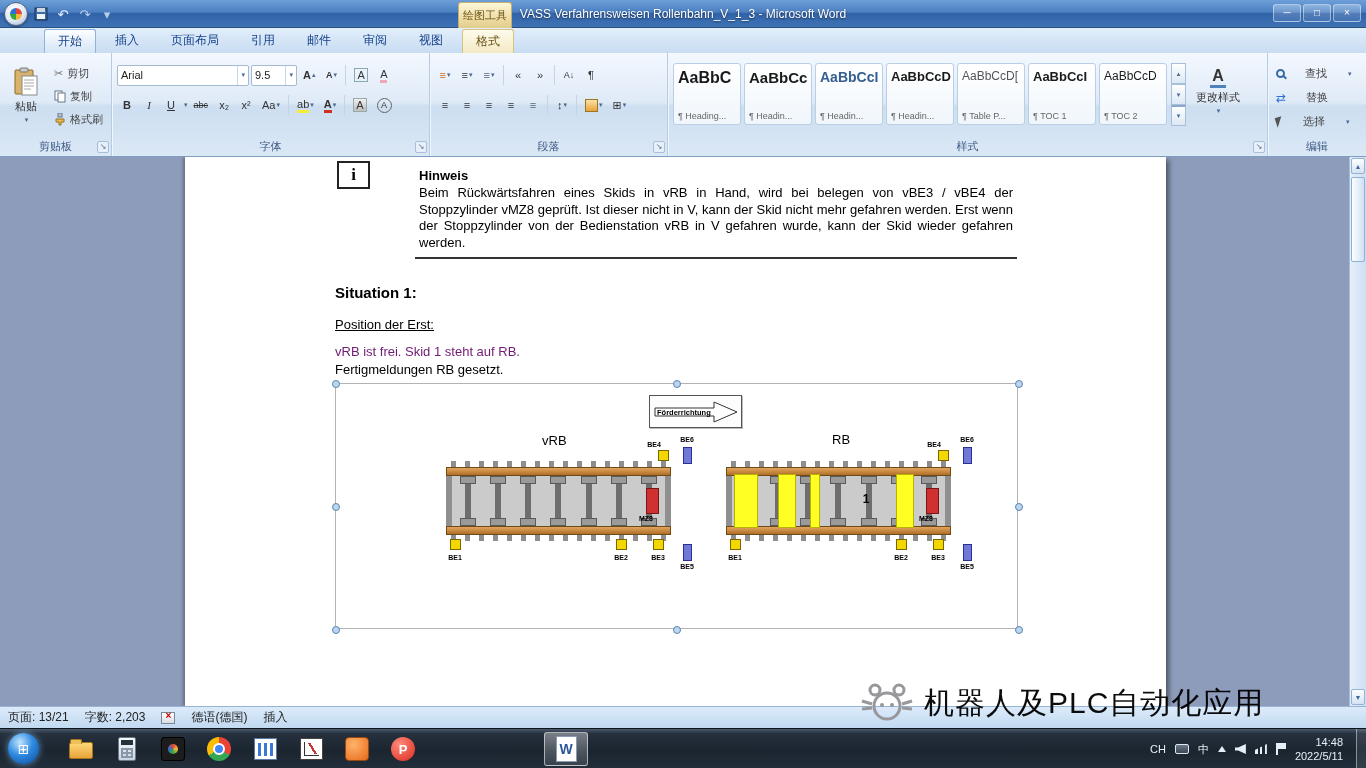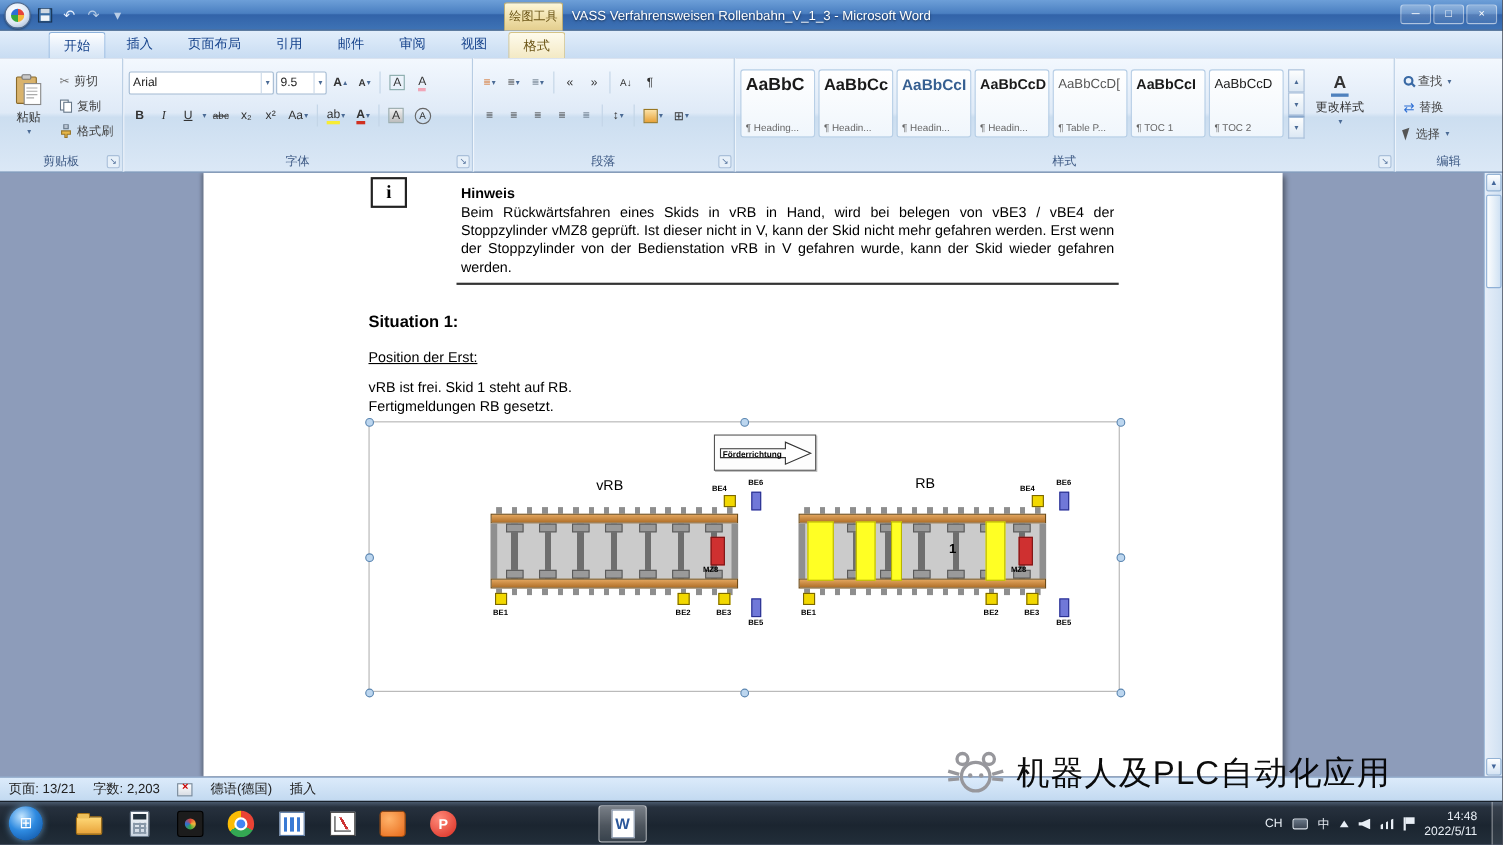--- a/index.html
+++ b/index.html
@@ -78,38 +78,38 @@
   .sc4 .style-preview{font-size:12px;color:#555}
   .sc5 .style-preview{font-size:13px;font-weight:bold}
   .sc6 .style-preview{font-size:12px}
   .gal-scroll{display:flex;flex-direction:column;width:15px}
   .gal-btn{height:21px;border:1px solid #a9bfd9;background:linear-gradient(#fdfefe,#dce8f4);font-size:7px;color:#4a6a95;
     display:flex;align-items:center;justify-content:center}
   .cs-btn{width:56px}
   .cs-icon{font-size:16px;font-weight:bold;color:#333;border-bottom:3px solid #4f81bd;line-height:1.1;padding:0 2px}
   
   .edit-rows{display:flex;flex-direction:column;gap:3px}
-  .edit-item{display:flex;align-items:center;gap:4px;height:21px;font-size:11px;color:#444;padding:0 3px}
+  .edit-item{display:flex;align-items:center;gap:20px;height:21px;font-size:11px;color:#444;padding:0 3px}
   .mag{width:9px;height:9px;border:2px solid #3a6aa5;border-radius:50%;position:relative;display:inline-block}
   .mag::after{content:"";position:absolute;width:5px;height:2px;background:#3a6aa5;transform:rotate(45deg);right:-4px;bottom:-2px}
   .cursor-ico{width:0;height:0;border-left:7px solid #555;border-bottom:10px solid transparent;transform:rotate(-18deg)}
   .swap{color:#2e6fd4;font-size:12px}
 
   
   .docarea{position:absolute;top:157px;left:0;right:0;height:549px;background:#8d9cba;overflow:hidden}
   .page{position:absolute;left:185px;top:0;width:981px;height:549px;background:#fff;
     box-shadow:3px 3px 5px rgba(0,0,0,.45),-2px 0 3px rgba(0,0,0,.25)}
   .note-icon{position:absolute;left:152px;top:4px;width:33px;height:28px;border:2px solid #222;
     font:bold 17px "Liberation Serif","DejaVu Serif",serif;display:flex;align-items:center;justify-content:center;color:#000}
   .note-title{position:absolute;left:234px;top:11px;font-size:13px;font-weight:bold;color:#000}
   .note-body{position:absolute;left:234px;top:28px;width:594px;font-size:13px;line-height:16.5px;color:#000;text-align:justify}
   .note-rule{position:absolute;left:230px;top:100px;width:602px;border-top:2px solid #333}
   .situation{position:absolute;left:150px;top:127px;font-size:15px;font-weight:bold;color:#000}
   .pos-heading{position:absolute;left:150px;top:160px;font-size:13px;text-decoration:underline;color:#000}
-  .bodyline1{position:absolute;left:150px;top:187px;font-size:13px;color:#000000}
+  .bodyline1{position:absolute;left:150px;top:187px;font-size:13px;color:#701a75}
   .bodyline2{position:absolute;left:150px;top:205px;font-size:13px;color:#000}
 
   
   .canvas{position:absolute;left:150px;top:226px;width:683px;height:246px;border:1px solid #b3b3b3;background:#fff}
   .hdl{position:absolute;width:8px;height:8px;border-radius:50%;background:#bcd6ef;border:1px solid #5a85b0;z-index:5}
   .dirbox{position:absolute;left:313px;top:11px;width:93px;height:33px;background:#fdfdfd;border:1px solid #555;
     box-shadow:1px 1px 0 #bbb;display:flex;align-items:center;justify-content:center}
   .cv-label{position:absolute;font-size:13px;color:#000}
   .conveyor{position:absolute;top:77px;width:225px;height:80px}
   .studs{position:absolute;left:5px;right:5px;height:6px;background:repeating-linear-gradient(90deg,#8e8e8e 0 5px,transparent 5px 14px)}

